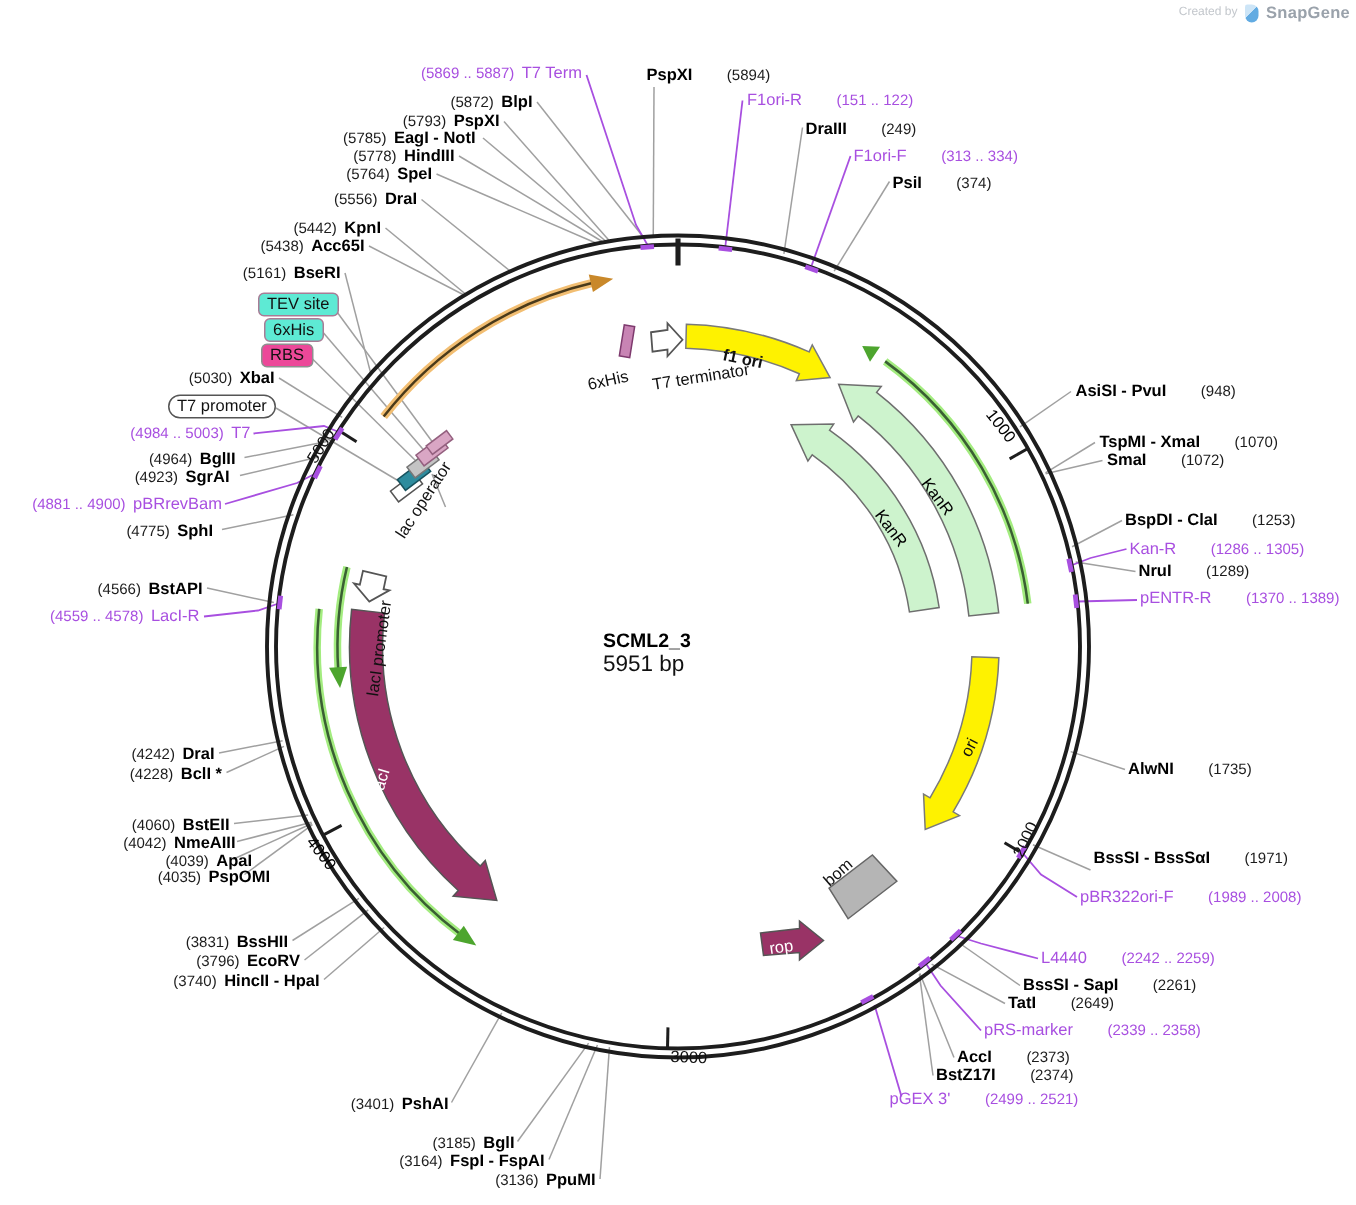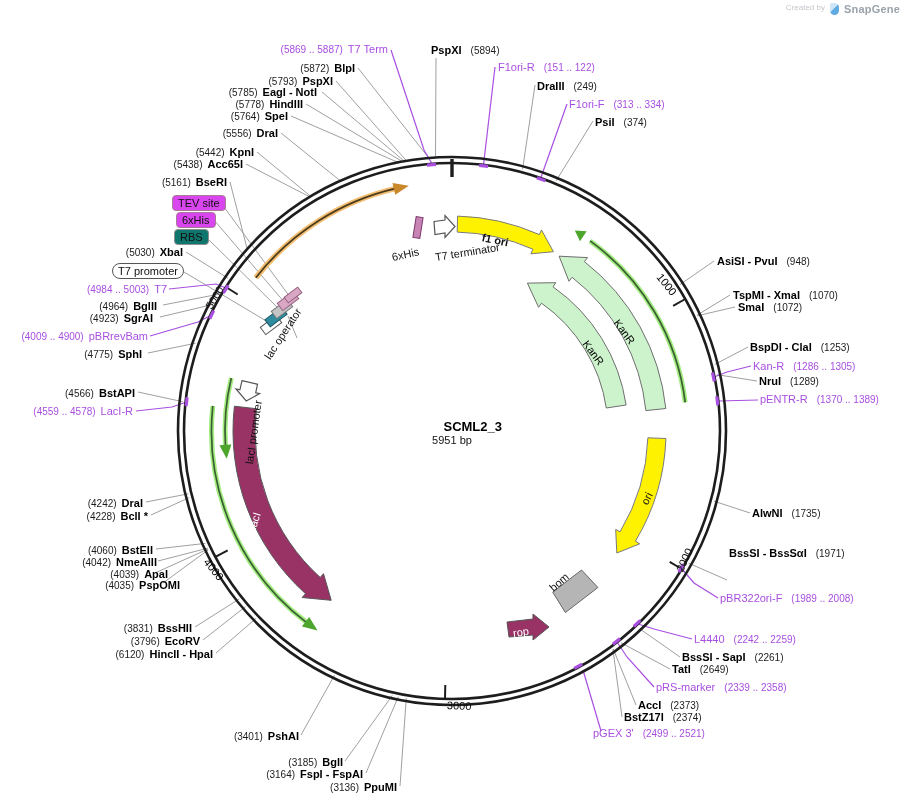--- a/index.html
+++ b/index.html
@@ -3,32 +3,32 @@
 <meta charset="utf-8">
 <style>
   html,body{margin:0;padding:0;background:#fff}
   #app{position:relative;width:904px;height:803px;background:#fff;font-family:"Liberation Sans",sans-serif;overflow:hidden}
   svg{position:absolute;left:0;top:0}
   .lbl{position:absolute;white-space:nowrap;font-size:11px;line-height:13px}
   .lbl .pos{font-size:10px;color:#1c1c1c}
   .lbl .name{font-weight:bold;color:#000}
   .lbl.left{text-align:right}
   .lbl.left .name{margin-left:5px}
-  .lbl.right .pos{margin-left:9px}
+  .lbl.right .pos{margin-left:23px}
   .lbl.p .name{color:var(--purple);font-weight:normal;font-size:11px}
   .lbl.p .pos{color:var(--purple)}
   .tag{position:absolute;font-size:11px;line-height:14px;padding:0 5px;border-radius:4px;border:1px solid #9b7a8e;color:#111}
-  .tag.pink{background:#d946ef;border-color:#a87c96}
-  .tag.gray{background:#0f766e;border-color:#8f8f8f}
+  .tag.pink{background:#5eead4;border-color:#a87c96}
+  .tag.gray{background:#ec4899;border-color:#8f8f8f}
   .tag.white{background:#fff;border-color:#555;border-radius:8px}
   .rot{position:absolute;white-space:nowrap;font-size:11px;color:#111;transform-origin:0 50%}
   .rot.tl{transform-origin:0 0;font-size:11px;color:#000}
   .rot.white{color:#fff}
-  .title-name{position:absolute;left:402px;top:419px;width:100px;text-align:right;font-size:13px;font-weight:bold;color:#000}
-  .title-size{position:absolute;left:402px;top:434px;width:100px;text-align:center;font-size:11px;color:#111}
+  .title-name{position:absolute;left:402px;top:419px;width:100px;text-align:left;font-size:13px;font-weight:bold;color:#000}
+  .title-size{position:absolute;left:402px;top:434px;width:100px;text-align:left;font-size:15px;color:#111}
   .credit{position:absolute;top:3px;right:4px;display:flex;gap:5px}
   .credit .by{font-size:8px;color:#c3c7cc}
   .credit .brand{font-size:11px;color:#9aa2ab;font-weight:bold;letter-spacing:.2px}
   .logo{width:9px;height:12px;background:linear-gradient(135deg,#cde5f7 45%,#62abe2 45%);border-radius:2px 6px 6px 6px}
 </style>
 </head>
 <body>
 
 <div id="app">
 
@@ -191,52 +191,52 @@
 
 <div class="tag pink" style="left:172px;top:195px">TEV site</div>
 <div class="tag pink" style="left:176px;top:212px">6xHis</div>
 <div class="tag gray" style="left:174px;top:229px">RBS</div>
 <div class="tag white" style="left:112px;top:263px">T7 promoter</div>
 
 <div class="lbl left" style="right:721px;top:246px"><span class="pos">(5030)</span><span class="name">XbaI</span></div>
 <div class="lbl left p" style="right:737px;top:283px"><span class="pos">(4984 .. 5003)</span><span class="name">T7</span></div>
 <div class="lbl left" style="right:747px;top:300px"><span class="pos">(4964)</span><span class="name">BglII</span></div>
 <div class="lbl left" style="right:751px;top:312px"><span class="pos">(4923)</span><span class="name">SgrAI</span></div>
-<div class="lbl left p" style="right:756px;top:330px"><span class="pos">(4009 .. 4900)</span><span class="name">pBRrevBam</span></div>
+<div class="lbl left p" style="right:756px;top:330px"><span class="pos">(4881 .. 4900)</span><span class="name">pBRrevBam</span></div>
 <div class="lbl left" style="right:762px;top:348px"><span class="pos">(4775)</span><span class="name">SphI</span></div>
 <div class="lbl left" style="right:769px;top:387px"><span class="pos">(4566)</span><span class="name">BstAPI</span></div>
 <div class="lbl left p" style="right:771px;top:405px"><span class="pos">(4559 .. 4578)</span><span class="name">LacI-R</span></div>
 <div class="lbl left" style="right:761px;top:497px"><span class="pos">(4242)</span><span class="name">DraI</span></div>
 <div class="lbl left" style="right:756px;top:510px"><span class="pos">(4228)</span><span class="name">BclI *</span></div>
 <div class="lbl left" style="right:751px;top:544px"><span class="pos">(4060)</span><span class="name">BstEII</span></div>
 <div class="lbl left" style="right:747px;top:556px"><span class="pos">(4042)</span><span class="name">NmeAIII</span></div>
 <div class="lbl left" style="right:736px;top:568px"><span class="pos">(4039)</span><span class="name">ApaI</span></div>
 <div class="lbl left" style="right:724px;top:579px"><span class="pos">(4035)</span><span class="name">PspOMI</span></div>
 <div class="lbl left" style="right:712px;top:622px"><span class="pos">(3831)</span><span class="name">BssHII</span></div>
 <div class="lbl left" style="right:704px;top:635px"><span class="pos">(3796)</span><span class="name">EcoRV</span></div>
-<div class="lbl left" style="right:691px;top:648px"><span class="pos">(6120)</span><span class="name">HincII - HpaI</span></div>
+<div class="lbl left" style="right:691px;top:648px"><span class="pos">(3740)</span><span class="name">HincII - HpaI</span></div>
 <div class="lbl left" style="right:605px;top:730px"><span class="pos">(3401)</span><span class="name">PshAI</span></div>
 <div class="lbl left" style="right:561px;top:756px"><span class="pos">(3185)</span><span class="name">BglI</span></div>
 <div class="lbl left" style="right:541px;top:768px"><span class="pos">(3164)</span><span class="name">FspI - FspAI</span></div>
 <div class="lbl left" style="right:507px;top:781px"><span class="pos">(3136)</span><span class="name">PpuMI</span></div>
 
 <div class="lbl right" style="left:431px;top:44px"><span class="name">PspXI</span><span class="pos">(5894)</span></div>
 <div class="lbl right p" style="left:498px;top:61px"><span class="name">F1ori-R</span><span class="pos">(151 .. 122)</span></div>
 <div class="lbl right" style="left:537px;top:80px"><span class="name">DraIII</span><span class="pos">(249)</span></div>
 <div class="lbl right p" style="left:569px;top:98px"><span class="name">F1ori-F</span><span class="pos">(313 .. 334)</span></div>
 <div class="lbl right" style="left:595px;top:116px"><span class="name">PsiI</span><span class="pos">(374)</span></div>
 <div class="lbl right" style="left:717px;top:255px"><span class="name">AsiSI - PvuI</span><span class="pos">(948)</span></div>
 <div class="lbl right" style="left:733px;top:289px"><span class="name">TspMI - XmaI</span><span class="pos">(1070)</span></div>
 <div class="lbl right" style="left:738px;top:301px"><span class="name">SmaI</span><span class="pos">(1072)</span></div>
 <div class="lbl right" style="left:750px;top:341px"><span class="name">BspDI - ClaI</span><span class="pos">(1253)</span></div>
 <div class="lbl right p" style="left:753px;top:360px"><span class="name">Kan-R</span><span class="pos">(1286 .. 1305)</span></div>
 <div class="lbl right" style="left:759px;top:375px"><span class="name">NruI</span><span class="pos">(1289)</span></div>
 <div class="lbl right p" style="left:760px;top:393px"><span class="name">pENTR-R</span><span class="pos">(1370 .. 1389)</span></div>
 <div class="lbl right" style="left:752px;top:507px"><span class="name">AlwNI</span><span class="pos">(1735)</span></div>
-<div class="lbl right" style="left:729px;top:547px"><span class="name">BssSI - BssSαI</span><span class="pos">(1971)</span></div>
+<div class="lbl right" style="left:729px;top:566px"><span class="name">BssSI - BssSαI</span><span class="pos">(1971)</span></div>
 <div class="lbl right p" style="left:720px;top:592px"><span class="name">pBR322ori-F</span><span class="pos">(1989 .. 2008)</span></div>
 <div class="lbl right p" style="left:694px;top:633px"><span class="name">L4440</span><span class="pos">(2242 .. 2259)</span></div>
 <div class="lbl right" style="left:682px;top:651px"><span class="name">BssSI - SapI</span><span class="pos">(2261)</span></div>
 <div class="lbl right" style="left:672px;top:663px"><span class="name">TatI</span><span class="pos">(2649)</span></div>
 <div class="lbl right p" style="left:656px;top:681px"><span class="name">pRS-marker</span><span class="pos">(2339 .. 2358)</span></div>
 <div class="lbl right" style="left:638px;top:699px"><span class="name">AccI</span><span class="pos">(2373)</span></div>
 <div class="lbl right" style="left:624px;top:711px"><span class="name">BstZ17I</span><span class="pos">(2374)</span></div>
 <div class="lbl right p" style="left:593px;top:727px"><span class="name">pGEX 3'</span><span class="pos">(2499 .. 2521)</span></div>
 
 <div class="rot tl" style="left:664px;top:271px;transform:rotate(52deg)">1000</div>

